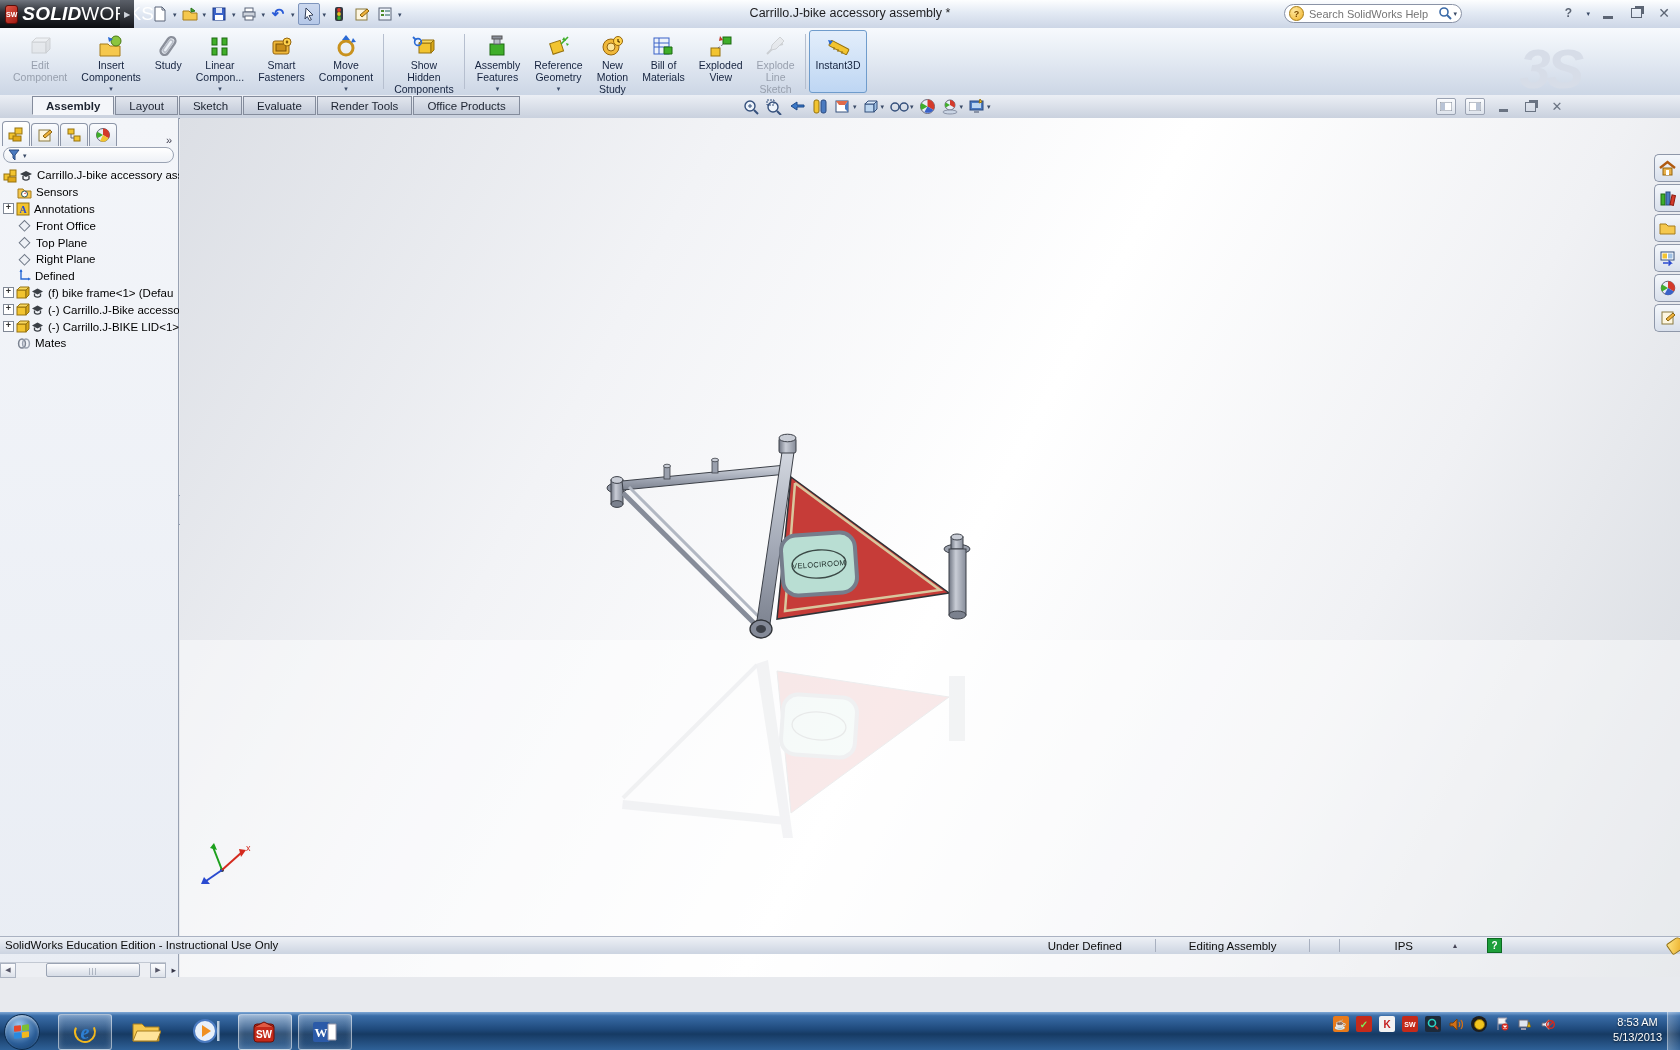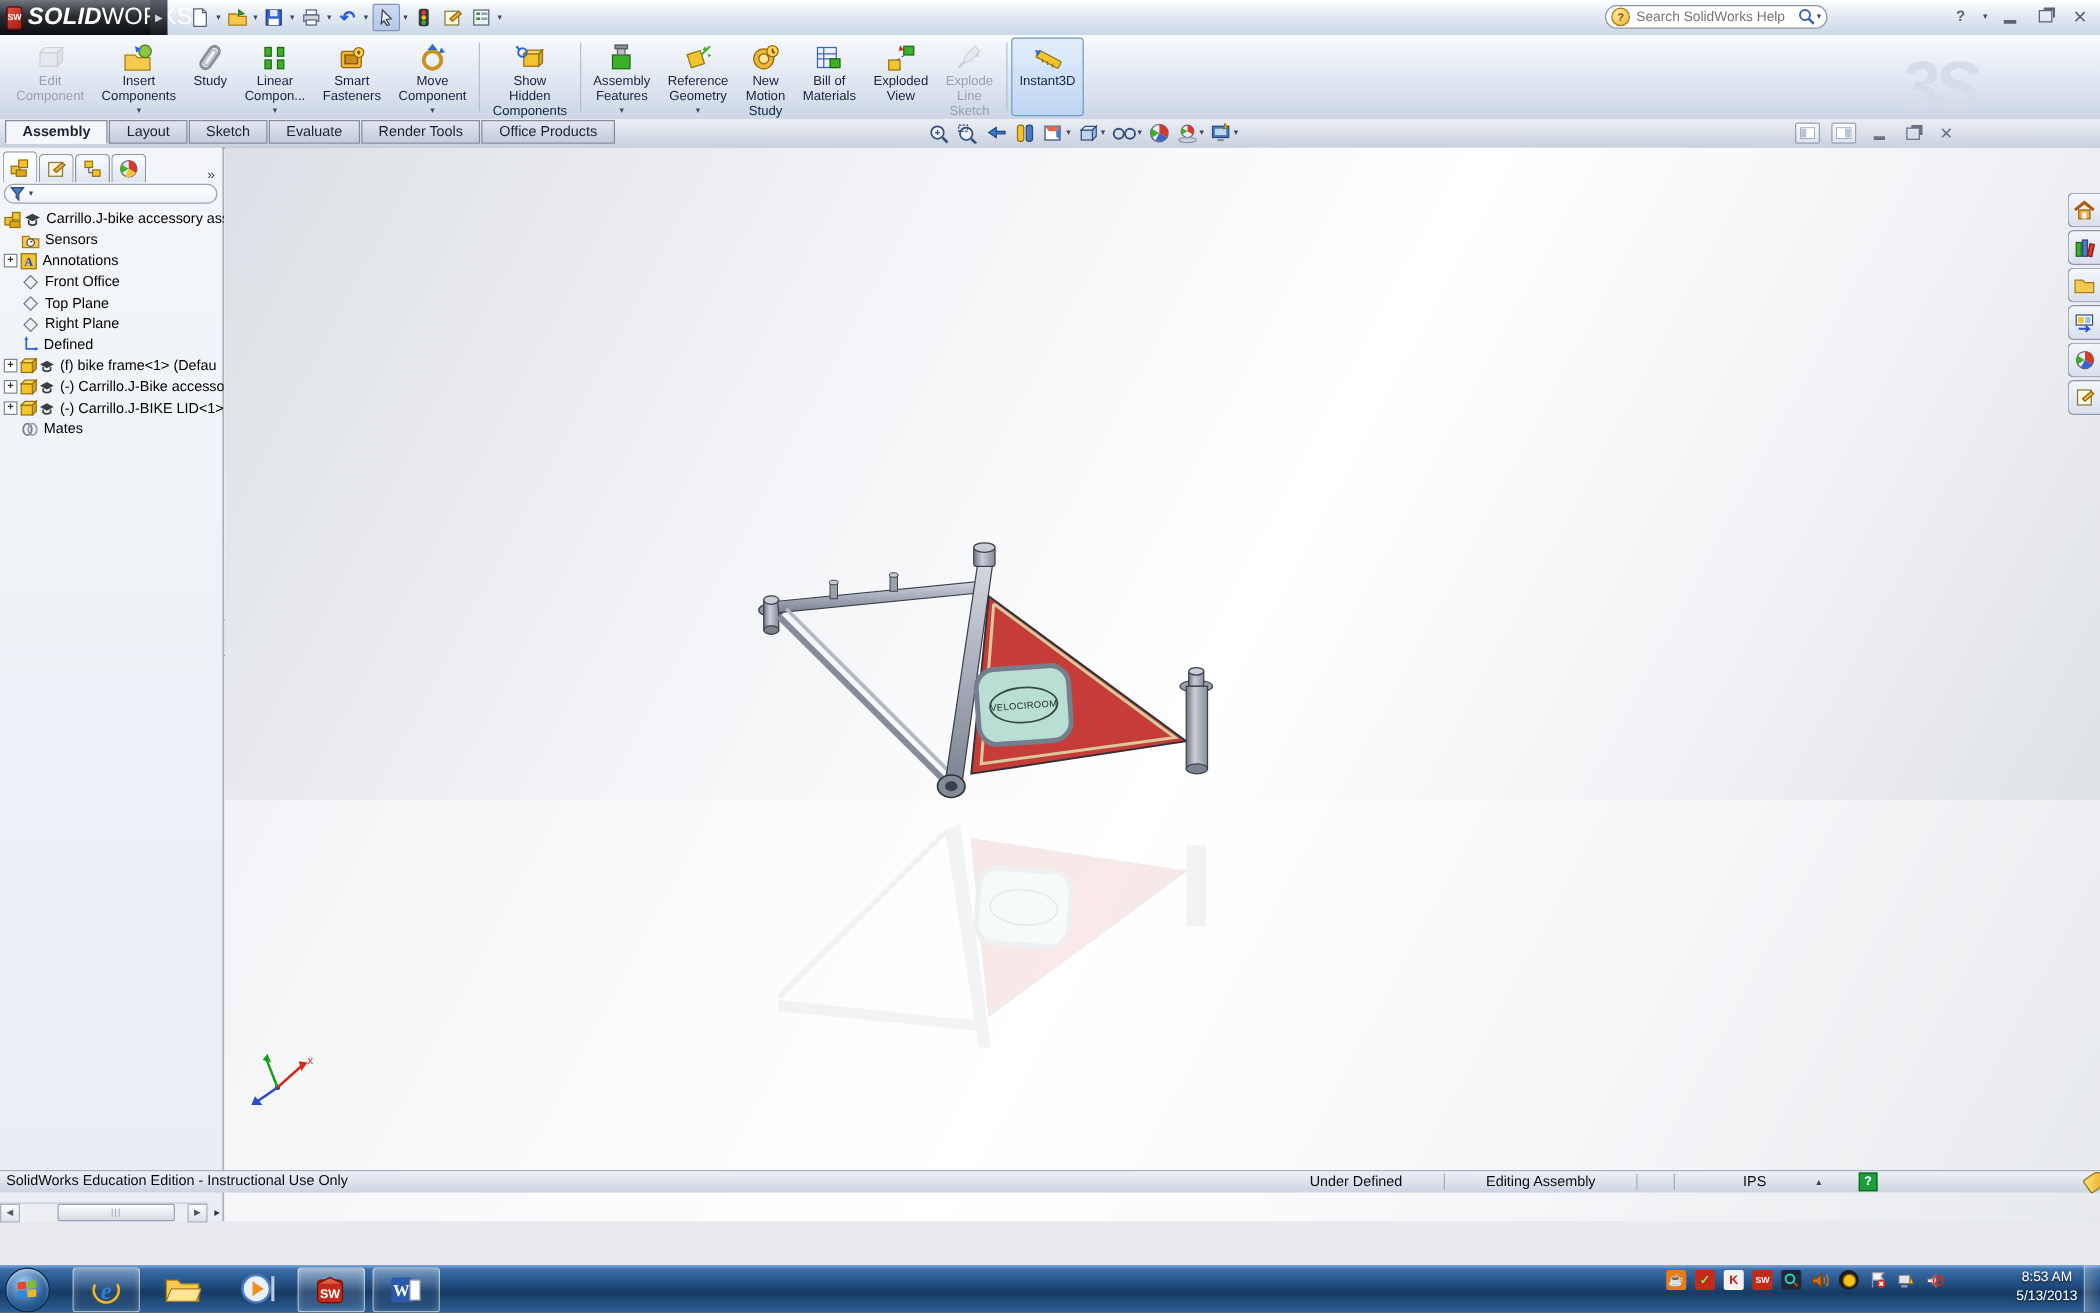--- a/index.html
+++ b/index.html
@@ -164,20 +164,21 @@
             <rect x="2" y="2" width="12" height="12" fill="#eef3fa" stroke="#5a6478"></rect>
             <rect x="4" y="4" width="3" height="2" fill="#4a8a2a"></rect>
             <rect x="8" y="4" width="5" height="2" fill="#8aa"></rect>
             <rect x="4" y="8" width="3" height="2" fill="#4a8a2a"></rect>
             <rect x="8" y="8" width="5" height="2" fill="#8aa"></rect>
           </svg>
         </span>
         <span class="caret">▾</span>
     </div>
 
+    <div id="title-text">Carrillo.J-bike accessory assembly *</div>
 
     <div id="searchbox">
       <span class="help-orb">?</span>
       <input placeholder="Search SolidWorks Help" style="">
       <svg width="15" height="15">
           <circle cx="6" cy="6" r="4" fill="none" stroke="#3a6aa8" stroke-width="1.6"></circle>
           <line x1="9" y1="9" x2="13" y2="13" stroke="#3a6aa8" stroke-width="2"></line>
         </svg>
       <span class="caret">▾</span>
     </div>
@@ -367,21 +368,21 @@
               <line x1="17" y1="17" x2="17" y2="20" stroke="#96720e"></line>
             </svg>
           </span>
         <span class="ml">Instant3D</span>
       </div>
     </div>
     <div id="ds-watermark">3S</div>
   </div>
 
   <div id="cmdrow">
-    <div style="padding-left:4px;padding-top:1px;">
+    <div style="padding-left:4px;padding-top:1px;margin-left:28px;">
       <span class="ctab active">Assembly</span><span class="ctab">Layout</span><span class="ctab">Sketch</span><span class="ctab">Evaluate</span><span class="ctab">Render Tools</span><span class="ctab">Office Products</span>
     </div>
     <div id="hud">
       <span class="hbtn">
           <svg width="18" height="17">
             <circle cx="8" cy="8" r="5" fill="#eef4fb" stroke="#35507c" stroke-width="1.4"></circle>
             <line x1="12" y1="12" x2="16" y2="16" stroke="#35507c" stroke-width="2"></line>
             <path d="M6 8h4M8 6v4" stroke="#35507c"></path>
           </svg>
         </span>

